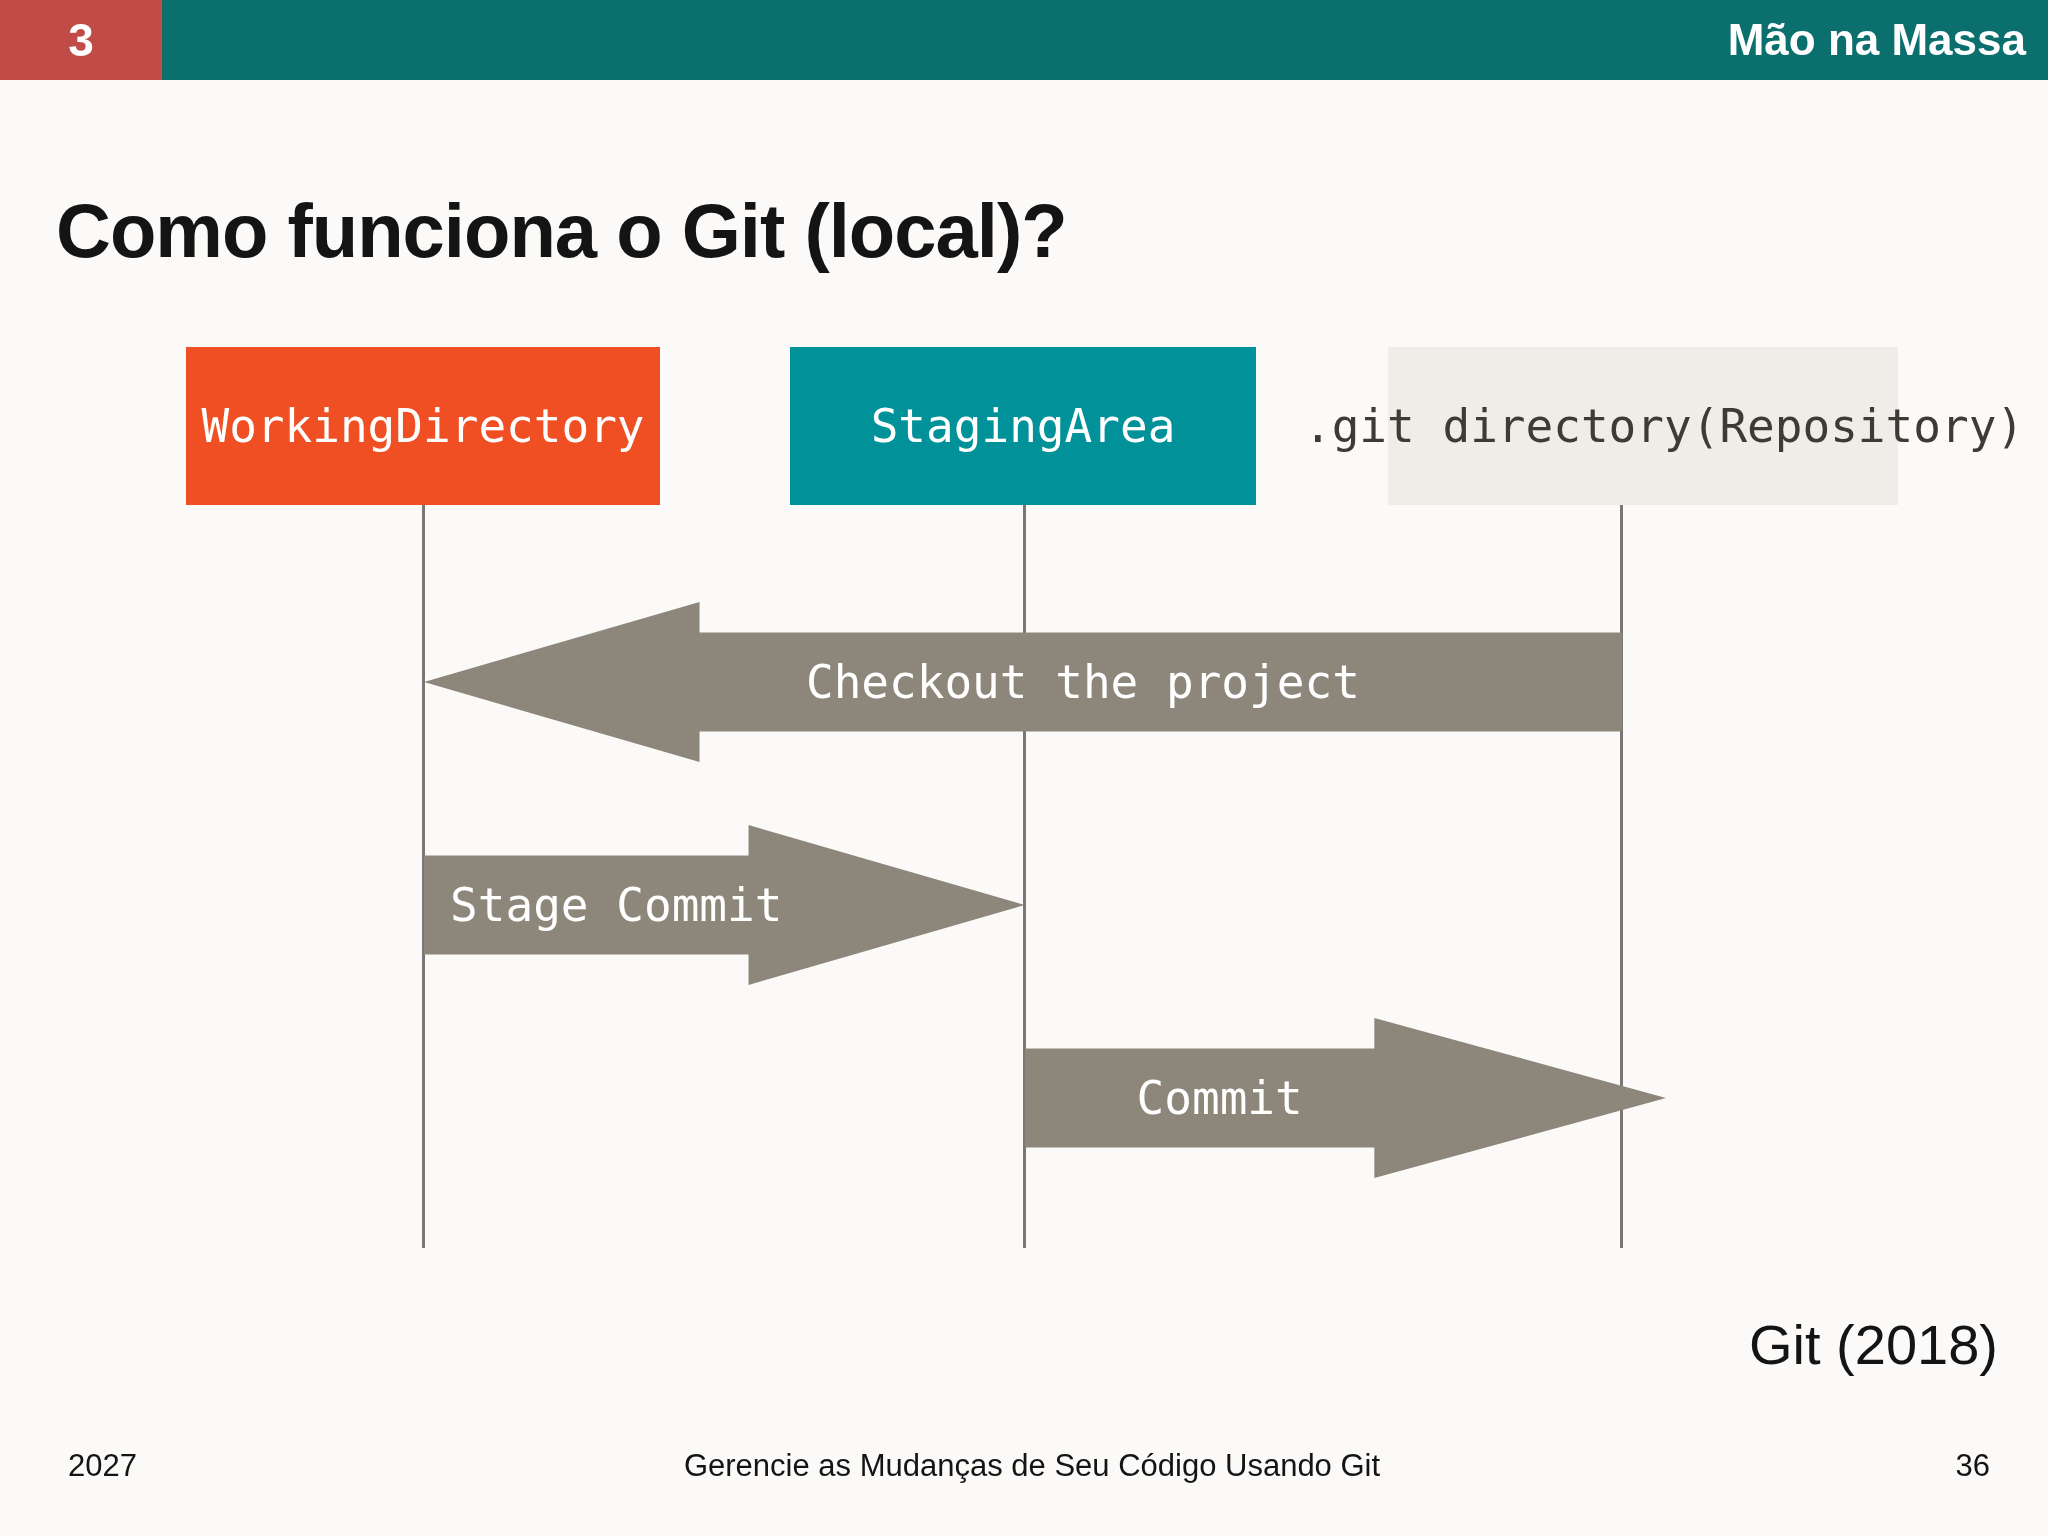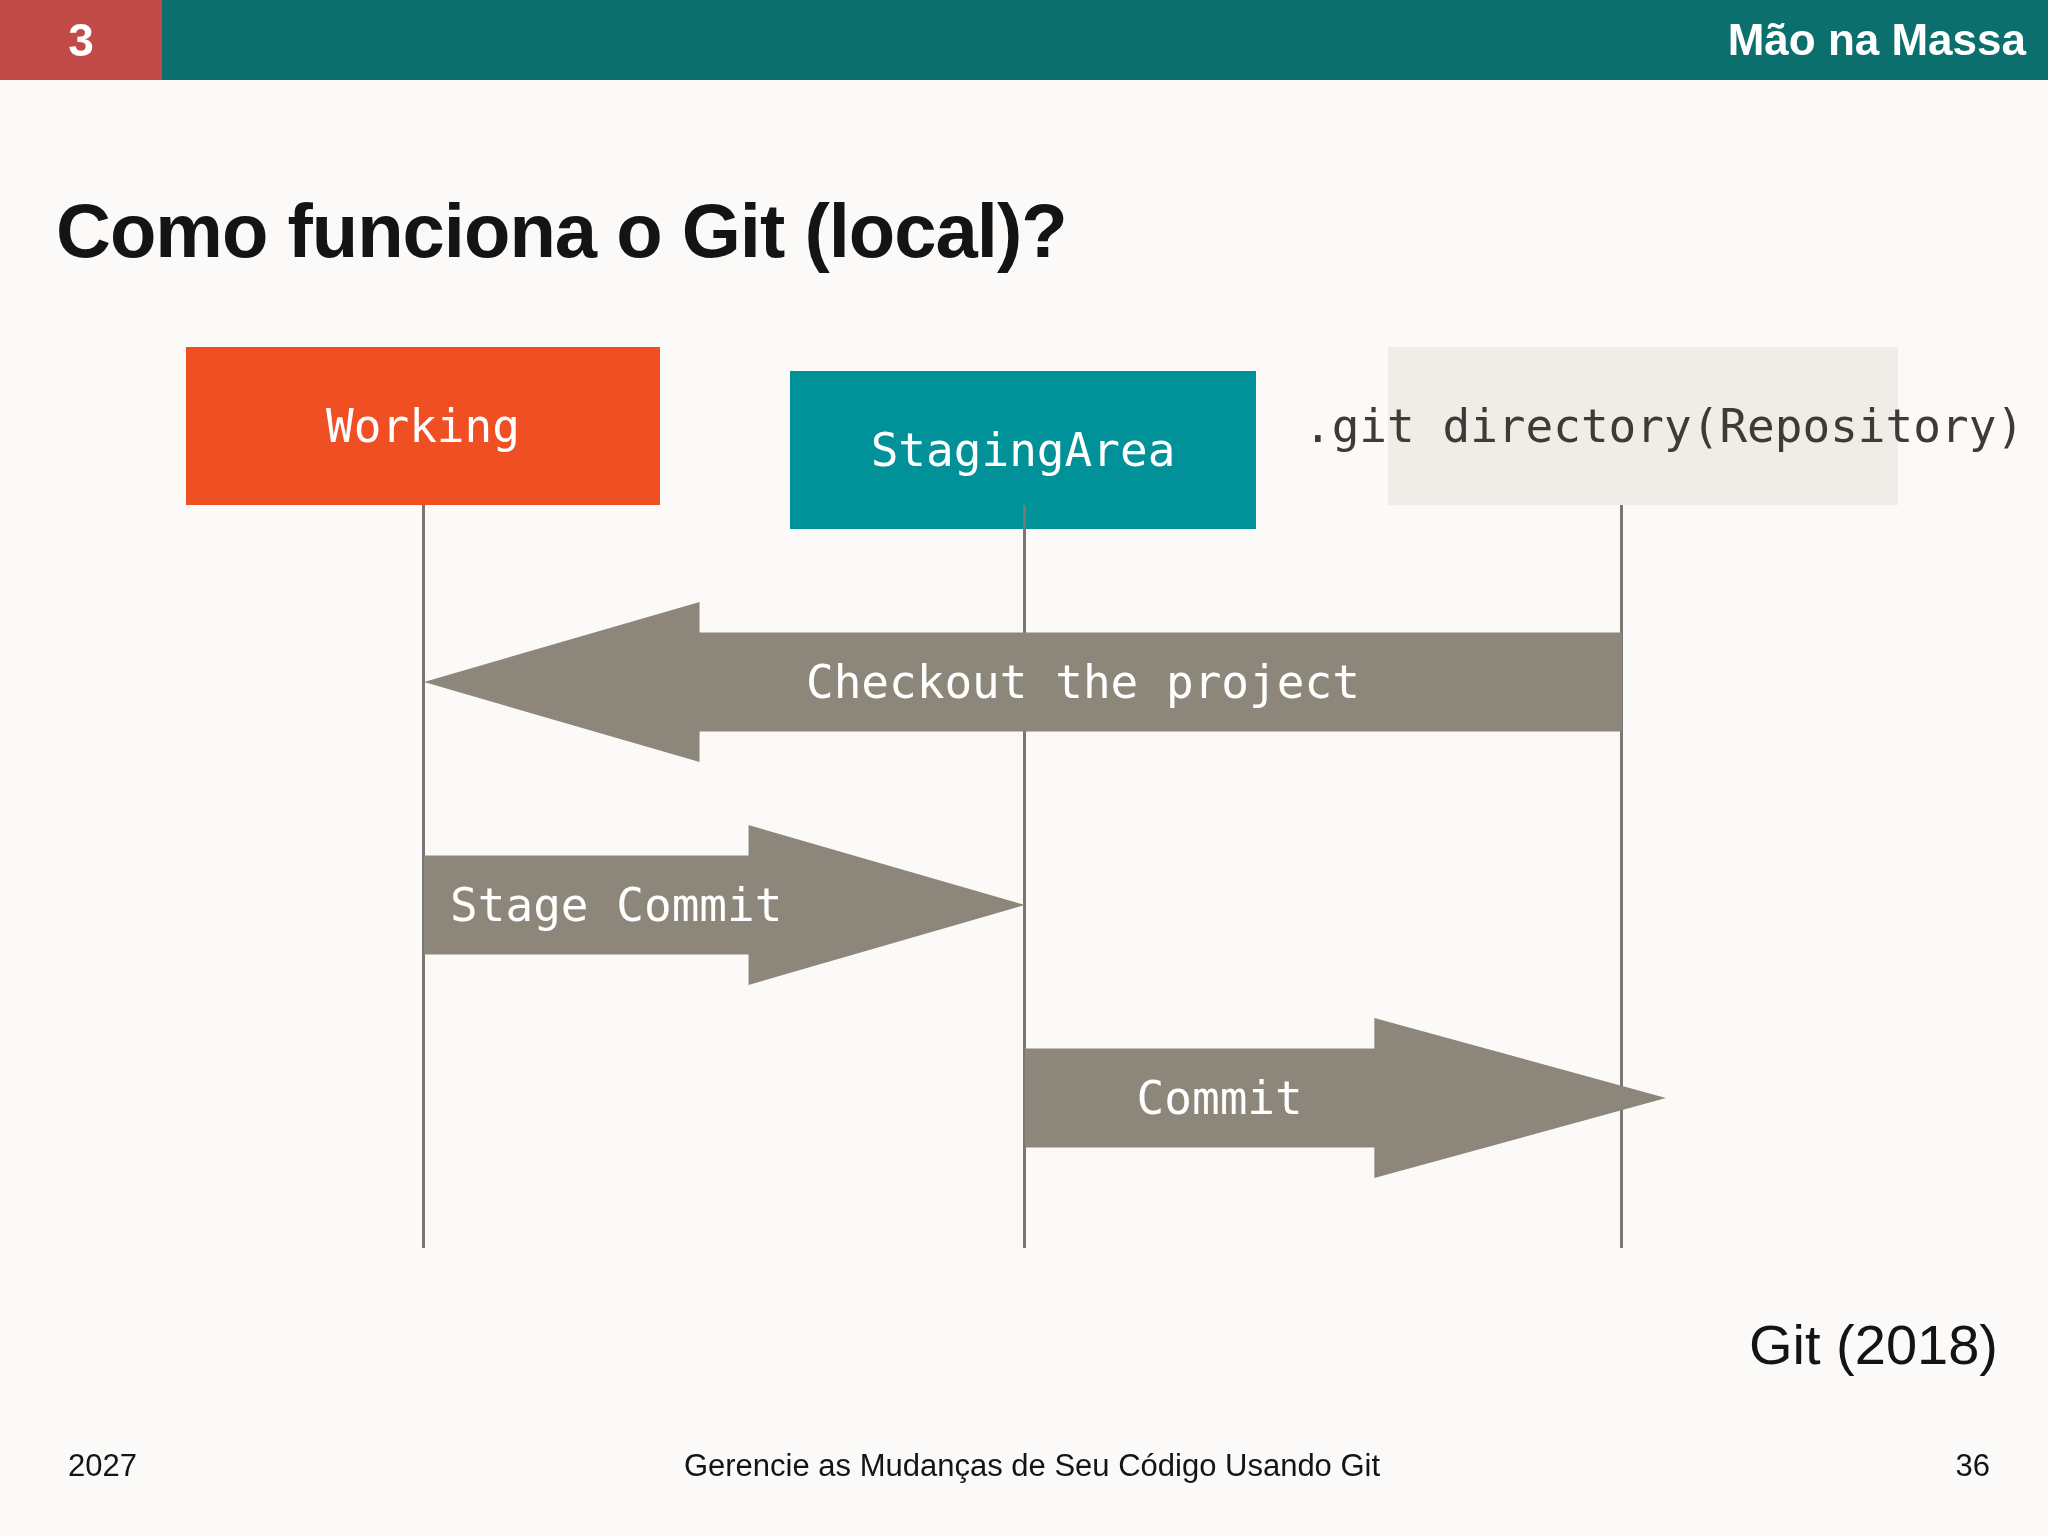--- a/index.html
+++ b/index.html
@@ -31,21 +31,21 @@
     font-size:76px;font-weight:bold;letter-spacing:-1px;
   }
   
   .dbox{
     position:absolute;top:347px;height:158px;
     display:flex;flex-direction:row;align-items:center;justify-content:center;
     font-family:"DejaVu Sans Mono",monospace;
     font-size:46px;line-height:1.35;color:#fff;text-align:center;white-space:pre;
   }
   .dbox-working{left:186px;width:474px;background:var(--c-orange,#f04e23);}
-  .dbox-staging{left:790px;width:466px;background:var(--c-teal,#019199);margin-top:24px;}
+  .dbox-staging{left:790px;width:466px;background:var(--c-teal,#019199);}
   .dbox-gitdir{left:1388px;width:468px;background:var(--c-light,#efede8);color:var(--c-light-text,#3e3a35);padding-left:42px;}
   
   .lifeline{
     position:absolute;top:505px;height:743px;width:3px;
     background:var(--c-line,#7b7673);
   }
   .lifeline-working{left:422px;}
   .lifeline-staging{left:1023px;}
   .lifeline-gitdir{left:1620px;}
   
@@ -85,21 +85,21 @@
 
 <div class="header">
   <div class="slide-number-box">
     <span>3</span>
   </div>
   <div class="header-right">Mão na Massa</div>
 </div>
 
 <h1 class="slide-title">Como funciona o Git (local)?</h1>
 
-<div class="dbox dbox-working"><span>Working</span></div>
+<div class="dbox dbox-working"><span>Working</span><span>Directory</span></div>
 <div class="dbox dbox-staging"><span>Staging</span><span>Area</span></div>
 <div class="dbox dbox-gitdir"><span>.git directory</span><span>(Repository)</span></div>
 
 <div class="lifeline lifeline-working"></div>
 <div class="lifeline lifeline-staging"></div>
 <div class="lifeline lifeline-gitdir"></div>
 
 <div class="arrow arrow-checkout">
   <div class="arrow-label">Checkout the project</div>
 </div>

